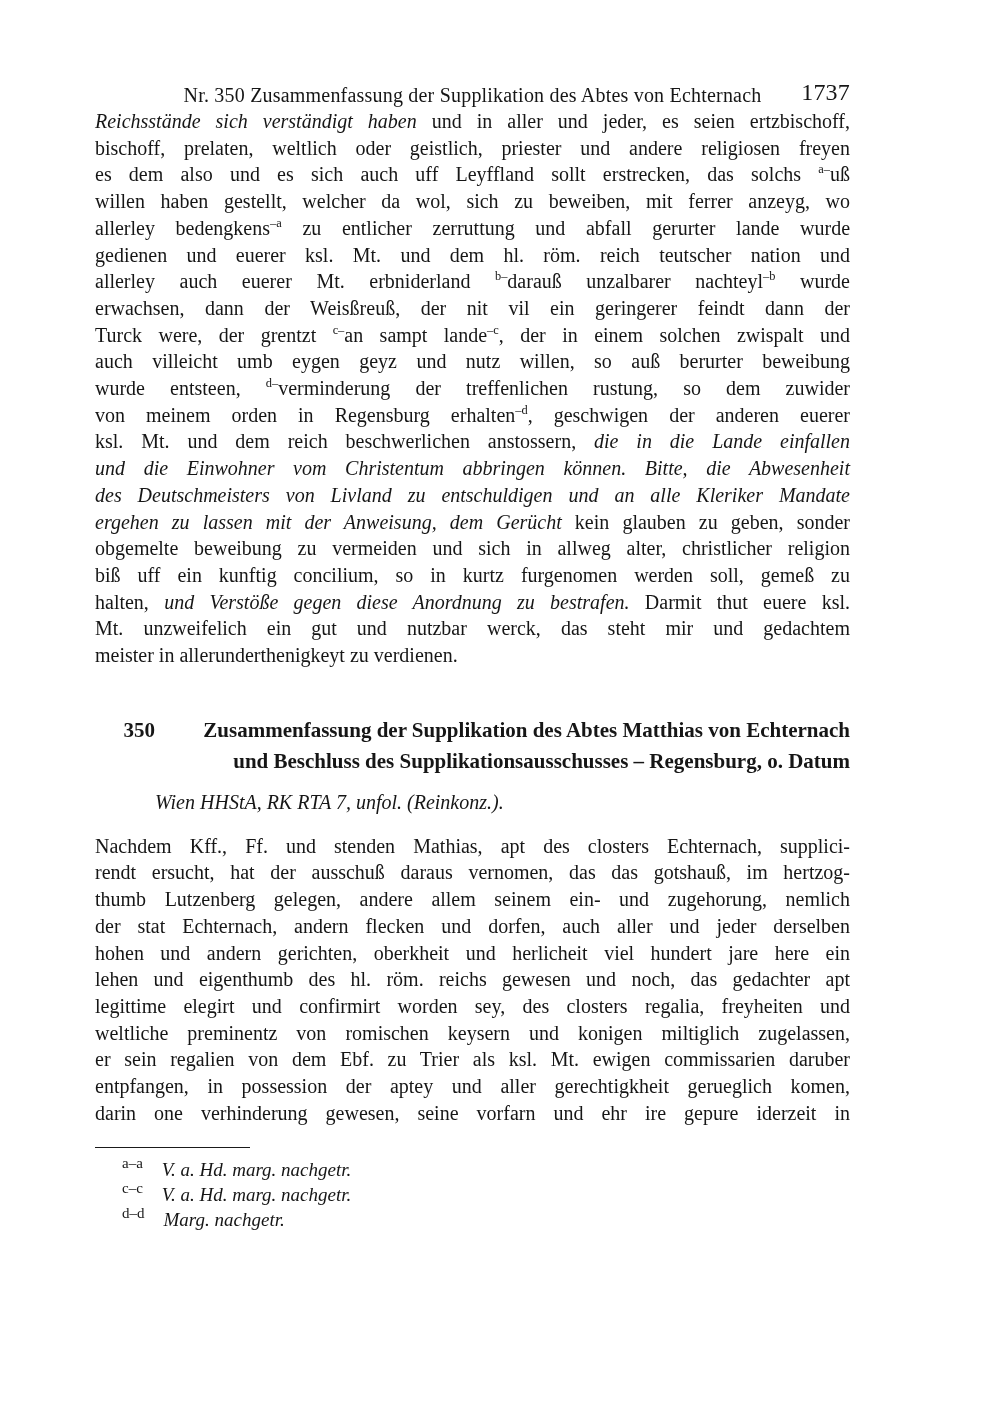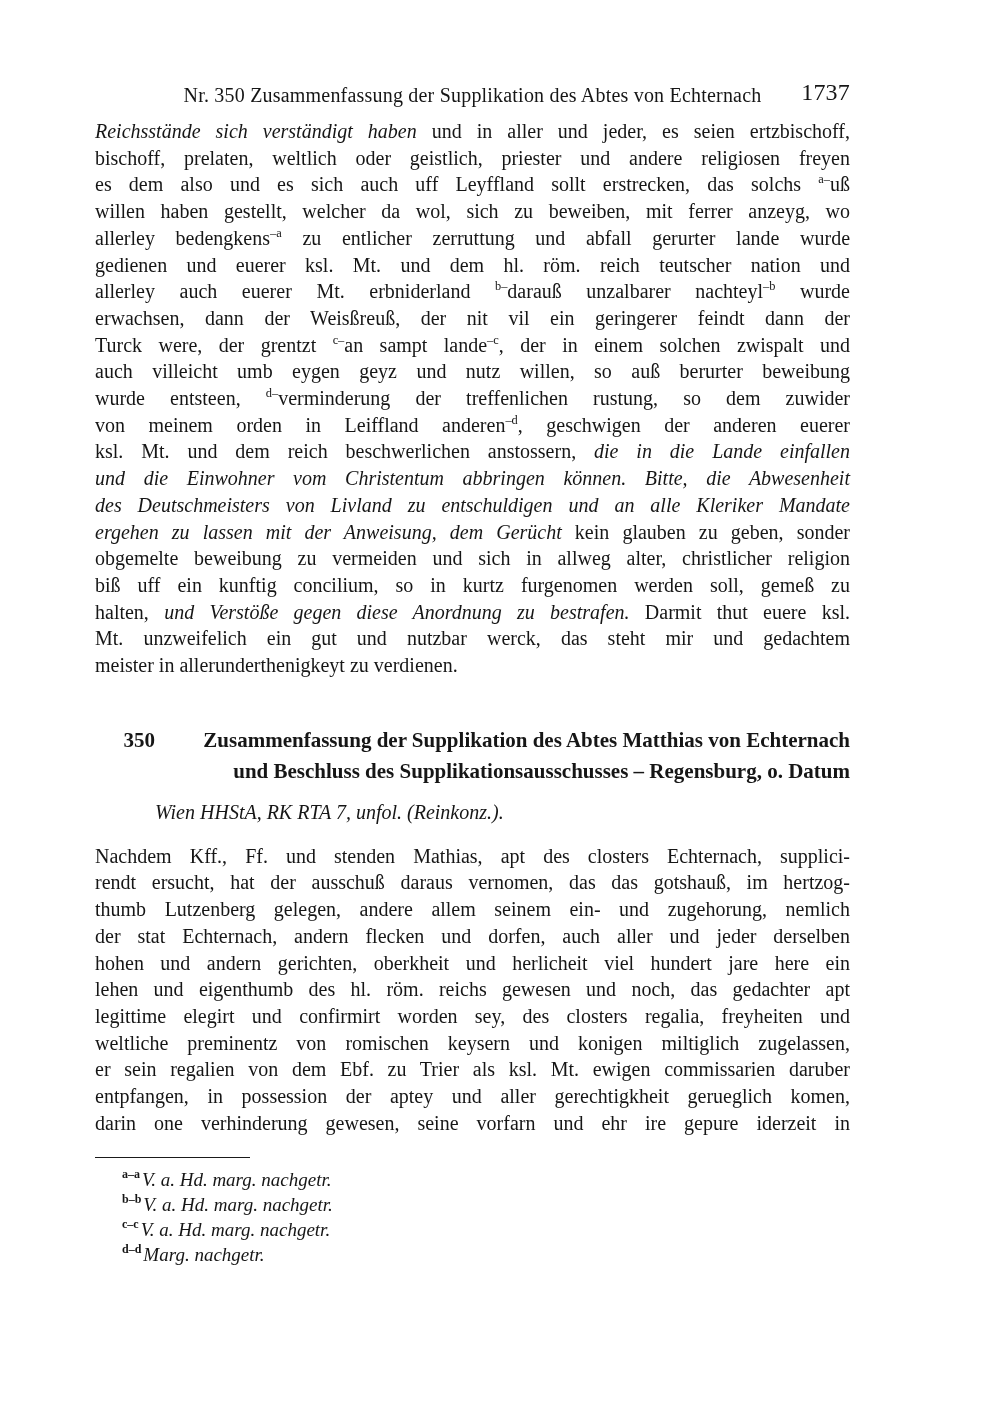--- a/index.html
+++ b/index.html
@@ -35,21 +35,21 @@
     right: 0;
     top: -3px;
     font-size: 24px;
     line-height: 26px;
   }
   
   .para {
     font-size: 20px;
     line-height: 26.7px;
   }
-  .para1 { margin-top: 10px; }
+  .para1 { }
   .para2 { margin-top: 18px; }
   .tline {
     text-align: justify;
     text-align-last: justify;
     -moz-text-align-last: justify;
     white-space: nowrap;
   }
   .tline.tline-end {
     text-align-last: left;
     -moz-text-align-last: left;
@@ -88,25 +88,24 @@
     background: #1a1a1a;
     margin-bottom: 9px;
   }
   .footnote {
     padding-left: 27px;
     font-size: 19px;
     line-height: 25px;
   }
   .fn-marker {
     vertical-align: super;
-    font-size: 12px;
+    font-size: 15px;
     line-height: 0;
-    margin-right: 2px;
+    margin-right: 19px;
     font-style: normal;
-    font-weight: bold;
   }
   .fn-text { font-style: italic; }
 </style>
 </head>
 <body>
 
 <div class="page">
   <div class="textcol">
 
     <div class="running-head">
@@ -119,21 +118,21 @@
         <div class="tline"><span class="r">bischoff, prelaten, weltlich oder geistlich, priester und andere religiosen freyen</span></div>
         <div class="tline"><span class="r">es dem also und es sich auch uff Leyffland sollt erstrecken, das solchs </span><span class="sup">a–</span><span class="r">uß</span></div>
         <div class="tline"><span class="r">willen haben gestellt, welcher da wol, sich zu beweiben, mit ferrer anzeyg, wo</span></div>
         <div class="tline"><span class="r">allerley bedengkens</span><span class="sup">–a</span><span class="r"> zu entlicher zerruttung und abfall gerurter lande wurde</span></div>
         <div class="tline"><span class="r">gedienen und euerer ksl. Mt. und dem hl. röm. reich teutscher nation und</span></div>
         <div class="tline"><span class="r">allerley auch euerer Mt. erbniderland </span><span class="sup">b–</span><span class="r">darauß unzalbarer nachteyl</span><span class="sup">–b</span><span class="r"> wurde</span></div>
         <div class="tline"><span class="r">erwachsen, dann der Weisßreuß, der nit vil ein geringerer feindt dann der</span></div>
         <div class="tline"><span class="r">Turck were, der grentzt </span><span class="sup">c–</span><span class="r">an sampt lande</span><span class="sup">–c</span><span class="r">, der in einem solchen zwispalt und</span></div>
         <div class="tline"><span class="r">auch villeicht umb eygen geyz und nutz willen, so auß berurter beweibung</span></div>
         <div class="tline"><span class="r">wurde entsteen, </span><span class="sup">d–</span><span class="r">verminderung der treffenlichen rustung, so dem zuwider</span></div>
-        <div class="tline"><span class="r">von meinem orden in Leiffland anderen</span><span class="sup">–d</span><span class="r">, geschwigen der anderen euerer</span></div>
+        <div class="tline"><span class="r">von meinem orden in Regensburg erhalten</span><span class="sup">–d</span><span class="r">, geschwigen der anderen euerer</span></div>
         <div class="tline"><span class="r">ksl. Mt. und dem reich beschwerlichen anstossern, </span><span class="i">die in die Lande einfallen</span></div>
         <div class="tline"><span class="i">und die Einwohner vom Christentum abbringen können. Bitte, die Abwesenheit</span></div>
         <div class="tline"><span class="i">des Deutschmeisters von Livland zu entschuldigen und an alle Kleriker Mandate</span></div>
         <div class="tline"><span class="i">ergehen zu lassen mit der Anweisung, dem Gerücht</span><span class="r"> kein glauben zu geben, sonder</span></div>
         <div class="tline"><span class="r">obgemelte beweibung zu vermeiden und sich in allweg alter, christlicher religion</span></div>
         <div class="tline"><span class="r">biß uff ein kunftig concilium, so in kurtz furgenomen werden soll, gemeß zu</span></div>
         <div class="tline"><span class="r">halten, </span><span class="i">und Verstöße gegen diese Anordnung zu bestrafen.</span><span class="r"> Darmit thut euere ksl.</span></div>
         <div class="tline"><span class="r">Mt. unzweifelich ein gut und nutzbar werck, das steht mir und gedachtem</span></div>
         <div class="tline tline-end"><span class="r">meister in allerunderthenigkeyt zu verdienen.</span></div>
       </div>
@@ -159,20 +158,19 @@
         <div class="tline"><span class="r">weltliche preminentz von romischen keysern und konigen miltiglich zugelassen,</span></div>
         <div class="tline"><span class="r">er sein regalien von dem Ebf. zu Trier als ksl. Mt. ewigen commissarien daruber</span></div>
         <div class="tline"><span class="r">entpfangen, in possession der aptey und aller gerechtigkheit gerueglich komen,</span></div>
         <div class="tline"><span class="r">darin one verhinderung gewesen, seine vorfarn und ehr ire gepure iderzeit in</span></div>
       </div>
 
     <div class="footnotes">
       <div class="fn-rule"></div>
       <div>
           <div class="footnote"><span class="fn-marker">a–a</span><span class="fn-text">V. a. Hd. marg. nachgetr.</span></div>
-          <div class="footnote"><span class="fn-marker">b–b</span><span class="fn-text">V. a. Hd. marg. nachgetr.</span></div>
           <div class="footnote"><span class="fn-marker">c–c</span><span class="fn-text">V. a. Hd. marg. nachgetr.</span></div>
           <div class="footnote"><span class="fn-marker">d–d</span><span class="fn-text">Marg. nachgetr.</span></div>
         </div>
     </div>
 
   </div>
 </div>
 
 </body></html>

